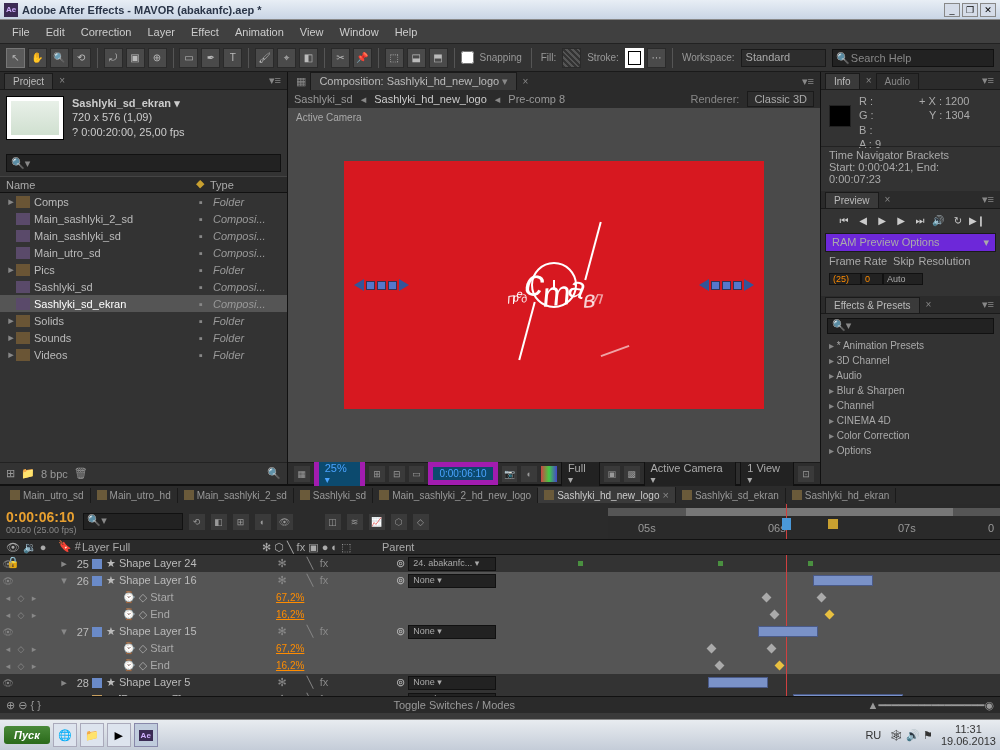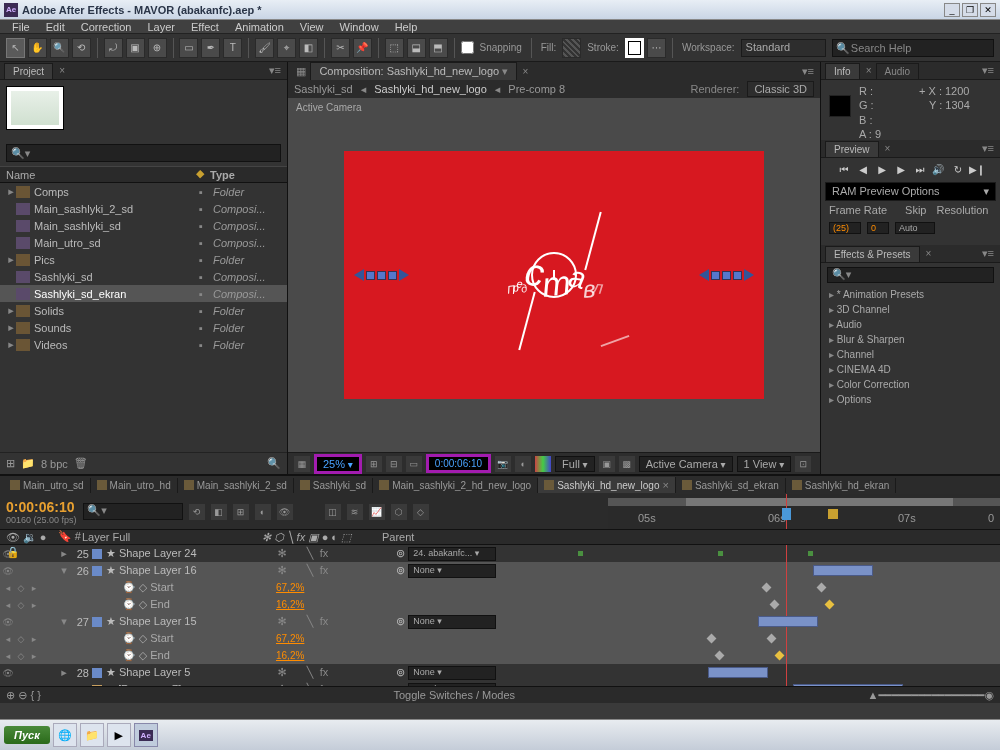--- a/index.html
+++ b/index.html
@@ -6,21 +6,21 @@
 body { width: 1000px; height: 750px; background: #3a3a3a; overflow: hidden; position: relative; }
 
 
 .titlebar { background: linear-gradient(#e8eef5,#c9d5e5); height: 20px; display: flex; align-items: center; padding: 0 4px; border-bottom: 1px solid #888; }
 .titlebar .ae-icon { width: 14px; height: 14px; background: #3b2b54; color: #d0b0ff; font-size: 8px; font-weight: bold; display: inline-flex; align-items: center; justify-content: center; margin-right: 4px; }
 .titlebar .title { color: #2a3548; font-weight: bold; flex: 1; }
 .titlebar .winbtns { display: flex; gap: 2px; }
 .titlebar .winbtn { width: 16px; height: 14px; background: #d5dce8; border: 1px solid #888; font-size: 9px; text-align: center; line-height: 12px; }
 
 
-.menubar { background: #404040; height: 14px; display: flex; align-items: center; padding: 0 4px; border-bottom: 1px solid #222; }
+.menubar { background: #404040; height: 24px; display: flex; align-items: center; padding: 0 4px; border-bottom: 1px solid #222; }
 .menubar span { color: #ccc; padding: 0 8px; cursor: default; }
 
 
 .toolbar { background: #333; height: 28px; display: flex; align-items: center; padding: 0 6px; gap: 3px; border-bottom: 1px solid #1a1a1a; }
 .toolbtn { width: 20px; height: 20px; background: #4a4a4a; border: 1px solid #2a2a2a; color: #bbb; font-size: 10px; display: inline-flex; align-items: center; justify-content: center; }
 .toolbtn.sel { background: #5a5a5a; border-color: #777; }
 .tbsep { width: 1px; height: 20px; background: #555; margin: 0 3px; }
 .tblabel { color: #999; font-size: 10px; margin: 0 3px; }
 .workspace-sel { background: #2d2d2d; color: #aaa; border: 1px solid #1a1a1a; padding: 1px 4px; width: 90px; height: 18px; }
 .searchbox { background: #222; border: 1px solid #111; color: #888; padding: 2px 18px; width: 170px; height: 18px; position: relative; }
@@ -40,21 +40,21 @@
 
 
 .project-header { display: flex; padding: 6px; gap: 8px; height: 60px; }
 .proj-thumb { width: 58px; height: 44px; background: #fff; border: 1px solid #000; position: relative; }
 .proj-thumb::before { content:""; position:absolute; inset:4px; background: linear-gradient(#e8f0e8,#d0e0d0); }
 .proj-info { color: #ccc; font-size: 10px; line-height: 1.3; }
 .proj-info .pname { font-weight: bold; }
 .proj-search { margin: 4px 6px; background: #222; border: 1px solid #111; height: 18px; display: flex; align-items: center; padding: 0 4px; color: #888; }
 .proj-cols { display: flex; background: #2a2a2a; height: 17px; border-top: 1px solid #444; border-bottom: 1px solid #111; }
 .proj-cols .c1 { width: 196px; padding-left: 6px; color: #aaa; line-height: 17px; }
-.proj-cols .c2 { color: #aaa; line-height: 17px; font-weight: bold; }
+.proj-cols .c2 { color: #aaa; line-height: 17px; }
 .proj-list { flex: 1; overflow: hidden; }
 .proj-row { display: flex; height: 17px; align-items: center; color: #bbb; padding-left: 6px; }
 .proj-row .twisty { width: 10px; text-align: center; color: #888; }
 .proj-row .ficon { width: 14px; height: 12px; background: #6a5535; margin-right: 4px; }
 .proj-row .ficon.comp { background: #5a4a6a; }
 .proj-row .name { width: 165px; }
 .proj-row .eye { width: 14px; color: #888; }
 .proj-row .type { color: #999; font-style: italic; }
 .proj-row.sel { background: #555; color: #fff; }
 .proj-foot { height: 22px; background: #333; border-top: 1px solid #222; display: flex; align-items: center; gap: 6px; padding: 0 6px; color: #999; }
@@ -78,35 +78,35 @@
 .diag-line.b { top: 140px; left: 182px; transform: rotate(15deg); }
 .diag-line.c { top: 175px; left: 270px; transform: rotate(70deg); height: 30px; opacity: 0.6; }
 .handle-group { position: absolute; top: 50%; transform: translateY(-50%); display: flex; align-items: center; gap: 2px; }
 .handle-group.left { left: 4px; }
 .handle-group.right { right: 4px; }
 .handle { width: 9px; height: 9px; background: #5577cc; border: 1px solid #335; }
 .handle.triangle { width: 0; height: 0; border: 6px solid transparent; background: transparent; }
 .handle.triangle.l { border-right: 10px solid #335599; }
 .handle.triangle.r { border-left: 10px solid #335599; }
 .comp-foot { height: 22px; background: #2d2d2d; border-top: 1px solid #1a1a1a; display: flex; align-items: center; gap: 4px; padding: 0 6px; }
-.comp-foot .dd { background: #000000; color: #4aa3ff; border: 3px solid #a21caf; padding: 1px 6px; font-size: 10px; }
+.comp-foot .dd { background: #0c4a6e; color: #4aa3ff; border: 5px solid #a21caf; padding: 1px 6px; font-size: 10px; }
 .comp-foot .ddg { background: #222; color: #aaa; border: 1px solid #111; padding: 1px 6px; font-size: 10px; }
 .comp-foot .ic { width: 16px; height: 16px; background: #3a3a3a; color: #999; font-size: 9px; text-align: center; line-height: 16px; }
 
 
 .info-body { padding: 4px 8px; color: #aaa; font-size: 10px; line-height: 1.3; height: 56px; display: flex; }
 .info-body .swatch { width: 22px; height: 22px; background: #000; border: 1px solid #222; margin-right: 8px; margin-top: 11px; }
 .info-body .rgba { width: 40px; }
 .info-body .xy { margin-left: 20px; }
 .info-foot { padding: 2px 8px; color: #aaa; font-size: 9px; border-top: 1px solid #222; }
 .preview-body { padding: 4px; }
 .preview-btns { display: flex; gap: 3px; justify-content: center; margin-bottom: 4px; }
 .pvbtn { width: 16px; height: 16px; color: #ccc; font-size: 10px; text-align: center; line-height: 16px; }
-.ram-head { background: #000000; color: #aaa; padding: 2px 6px; font-size: 10px; border: 1px solid #1a1a1a; display: flex; }
-.ram-row { display: flex; gap: 6px; padding: 3px 4px; color: #aaa; font-size: 9px; align-items: center; }
+.ram-head { background: #6d28d9; color: #aaa; padding: 2px 6px; font-size: 10px; border: 1px solid #1a1a1a; display: flex; }
+.ram-row { display: flex; padding: 3px 4px; color: #aaa; font-size: 9px; align-items: center; }
 .ram-row .dd2 { background: #222; color: #ff8c00; border: 1px solid #111; padding: 0px 3px; width: 32px; font-size: 9px; }
 .ram-row .dd2.gray { color: #aaa; width: 40px; }
 .ram-row label { display: flex; align-items: center; gap: 2px; }
 .ep-body { flex: 1; overflow: hidden; }
 .ep-search { margin: 4px 6px; background: #222; border: 1px solid #111; height: 16px; color: #888; padding: 0 4px; }
 .ep-item { color: #aaa; padding: 2px 8px; font-size: 10px; }
 .ep-item::before { content: "▸ "; color: #888; }
 
 
 .timeline-area { height: 229px; display: flex; flex-direction: column; background: #333; border-top: 2px solid #111; }
@@ -123,21 +123,21 @@
 .tl-header-right { flex: 1; position: relative; background: #2a2a2a; }
 .ruler { position: absolute; bottom: 0; left: 0; right: 0; height: 17px; background: #2a2a2a; color: #999; font-size: 9px; display: flex; }
 .ruler span { position: absolute; }
 .cti { position: absolute; top: 0; bottom: 0; width: 1px; background: #d04040; }
 .cti-head { position: absolute; top: 14px; width: 9px; height: 12px; background: #4a98d8; left: -4px; }
 .wa-mark { position: absolute; top: 15px; width: 10px; height: 10px; background: #c8a030; }
 .tl-cols { display: flex; height: 15px; background: #2a2a2a; border-bottom: 1px solid #111; color: #aaa; font-size: 9px; }
 .tl-cols .cA { width: 58px; padding-left: 6px; line-height: 15px; }
 .tl-cols .cB { width: 24px; }
 .tl-cols .cC { width: 180px; line-height: 15px; }
-.tl-cols .cD { width: 120px; line-height: 15px; font-style: italic; }
+.tl-cols .cD { width: 120px; line-height: 15px; }
 .tl-cols .cE { width: 100px; line-height: 15px; }
 .tl-body { flex: 1; overflow: hidden; position: relative; }
 .tl-row { display: flex; height: 17px; align-items: center; color: #bbb; }
 .tl-row.sel { background: #555; }
 .tl-row .eyecol { width: 58px; display: flex; gap: 1px; padding-left: 2px; }
 .tl-row .eyecol span { width: 12px; height: 12px; color: #888; text-align: center; font-size: 9px; line-height: 12px; }
 .tl-row .twcol { width: 12px; color: #888; text-align: center; }
 .tl-row .numcol { width: 22px; text-align: right; padding-right: 3px; }
 .tl-row .colorbox { width: 10px; height: 10px; margin-right: 4px; }
 .tl-row .namecol { width: 184px; display: flex; align-items: center; }
@@ -236,20 +236,25 @@
 <div class="main">
 
   <div class="left-col">
     <div class="panel-tabrow">
       <div class="panel-tab">Project</div>
       <span class="panel-x">×</span>
       <span class="panel-menu">▾≡</span>
     </div>
     <div class="project-header">
       <div class="proj-thumb"></div>
+      <div class="proj-info">
+        <div class="pname"><span>Sashlyki_sd_ekran</span> ▾</div>
+        <div>720 x 576 (1,09)</div>
+        <div>? 0:00:20:00, 25,00 fps</div>
+      </div>
     </div>
     <div class="proj-search">🔍▾</div>
     <div class="proj-cols">
       <div class="c1">Name</div>
       <div style="width:14px;color:#c8a030">◆</div>
       <div class="c2">Type</div>
     </div>
     <div class="proj-list" id="proj-list">
         <div class="proj-row">
           <span class="twisty">▸</span>
@@ -409,20 +414,24 @@
         <div>R :</div>
         <div>G :</div>
         <div>B :</div>
         <div>A : 9</div>
       </div>
       <div class="xy">
         <div><span>+</span> <span>X : 1200</span></div>
         <div style="padding-left:10px">Y : 1304</div>
       </div>
     </div>
+    <div class="info-foot">
+      <div>Time Navigator Brackets</div>
+      <div>Start: 0:00:04:21, End: 0:00:07:23</div>
+    </div>
 
     <div class="panel-tabrow" style="margin-top:4px">
       <div class="panel-tab">Preview</div>
       <span class="panel-x">×</span>
       <span class="panel-menu">▾≡</span>
     </div>
     <div class="preview-body">
       <div class="preview-btns">
         <span class="pvbtn">⏮</span>
         <span class="pvbtn">◀</span>
@@ -432,21 +441,21 @@
         <span class="pvbtn">🔊</span>
         <span class="pvbtn">↻</span>
         <span class="pvbtn">▶❙</span>
       </div>
       <div class="ram-head">
         <span>RAM Preview Options</span>
           <span style="margin-left:auto">▾</span>
       </div>
       <div class="ram-row">
         <span>Frame Rate</span>
-        <span style="margin-left:12px">Skip</span>
+        <span style="margin-left:6px">Skip</span>
         <span style="margin-left:4px">Resolution</span>
       </div>
       <div class="ram-row">
         <span class="dd2">(25)</span>
         <span class="dd2" style="width:22px">0</span>
         <span class="dd2 gray">Auto</span>
       </div>
     </div>
 
     <div class="panel-tabrow" style="margin-top:4px">
@@ -739,13 +748,21 @@
 </div>
 
 <div class="taskbar">
   <div class="start">Пуск</div>
   <div class="tbicon">🌐</div>
   <div class="tbicon">📁</div>
   <div class="tbicon">▶</div>
   <div class="tbicon active">
       <span style="background:#3b2b54;color:#d0b0ff;padding:1px 2px;font-size:8px;font-weight:bold">Ae</span>
     </div>
+  <div class="tray">
+    <span>RU</span>
+    <span>🕸 🔊 ⚑</span>
+    <div class="clock">
+      <div>11:31</div>
+      <div>19.06.2013</div>
+    </div>
+  </div>
 </div>
 
 </body></html>

